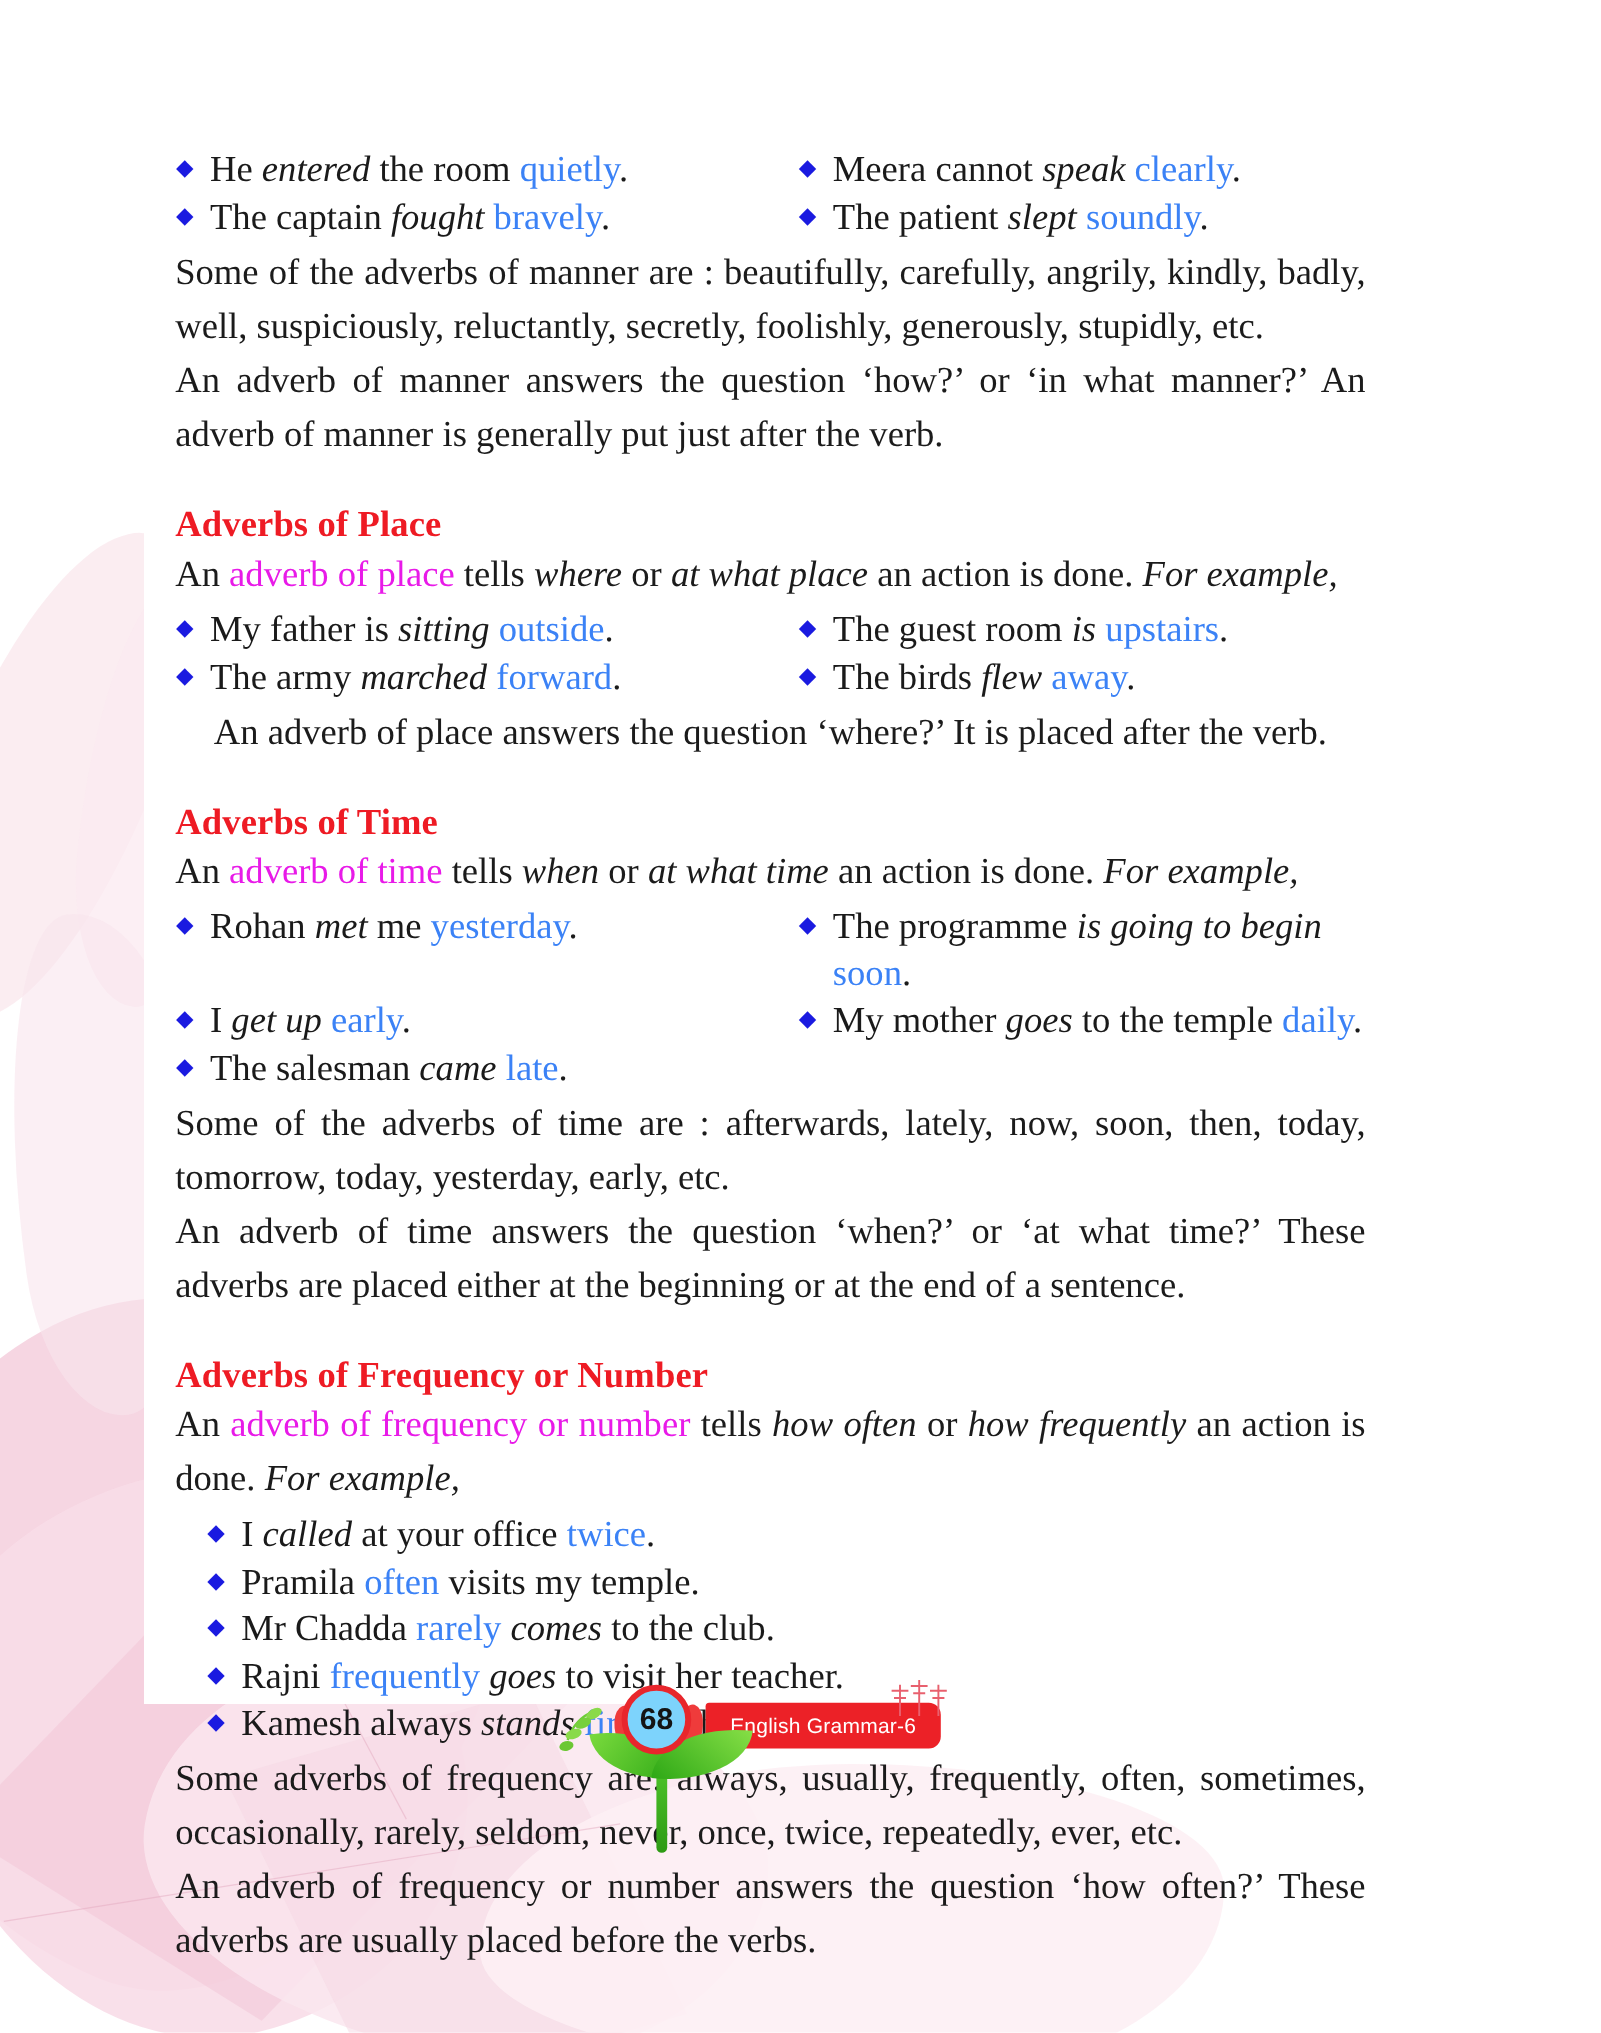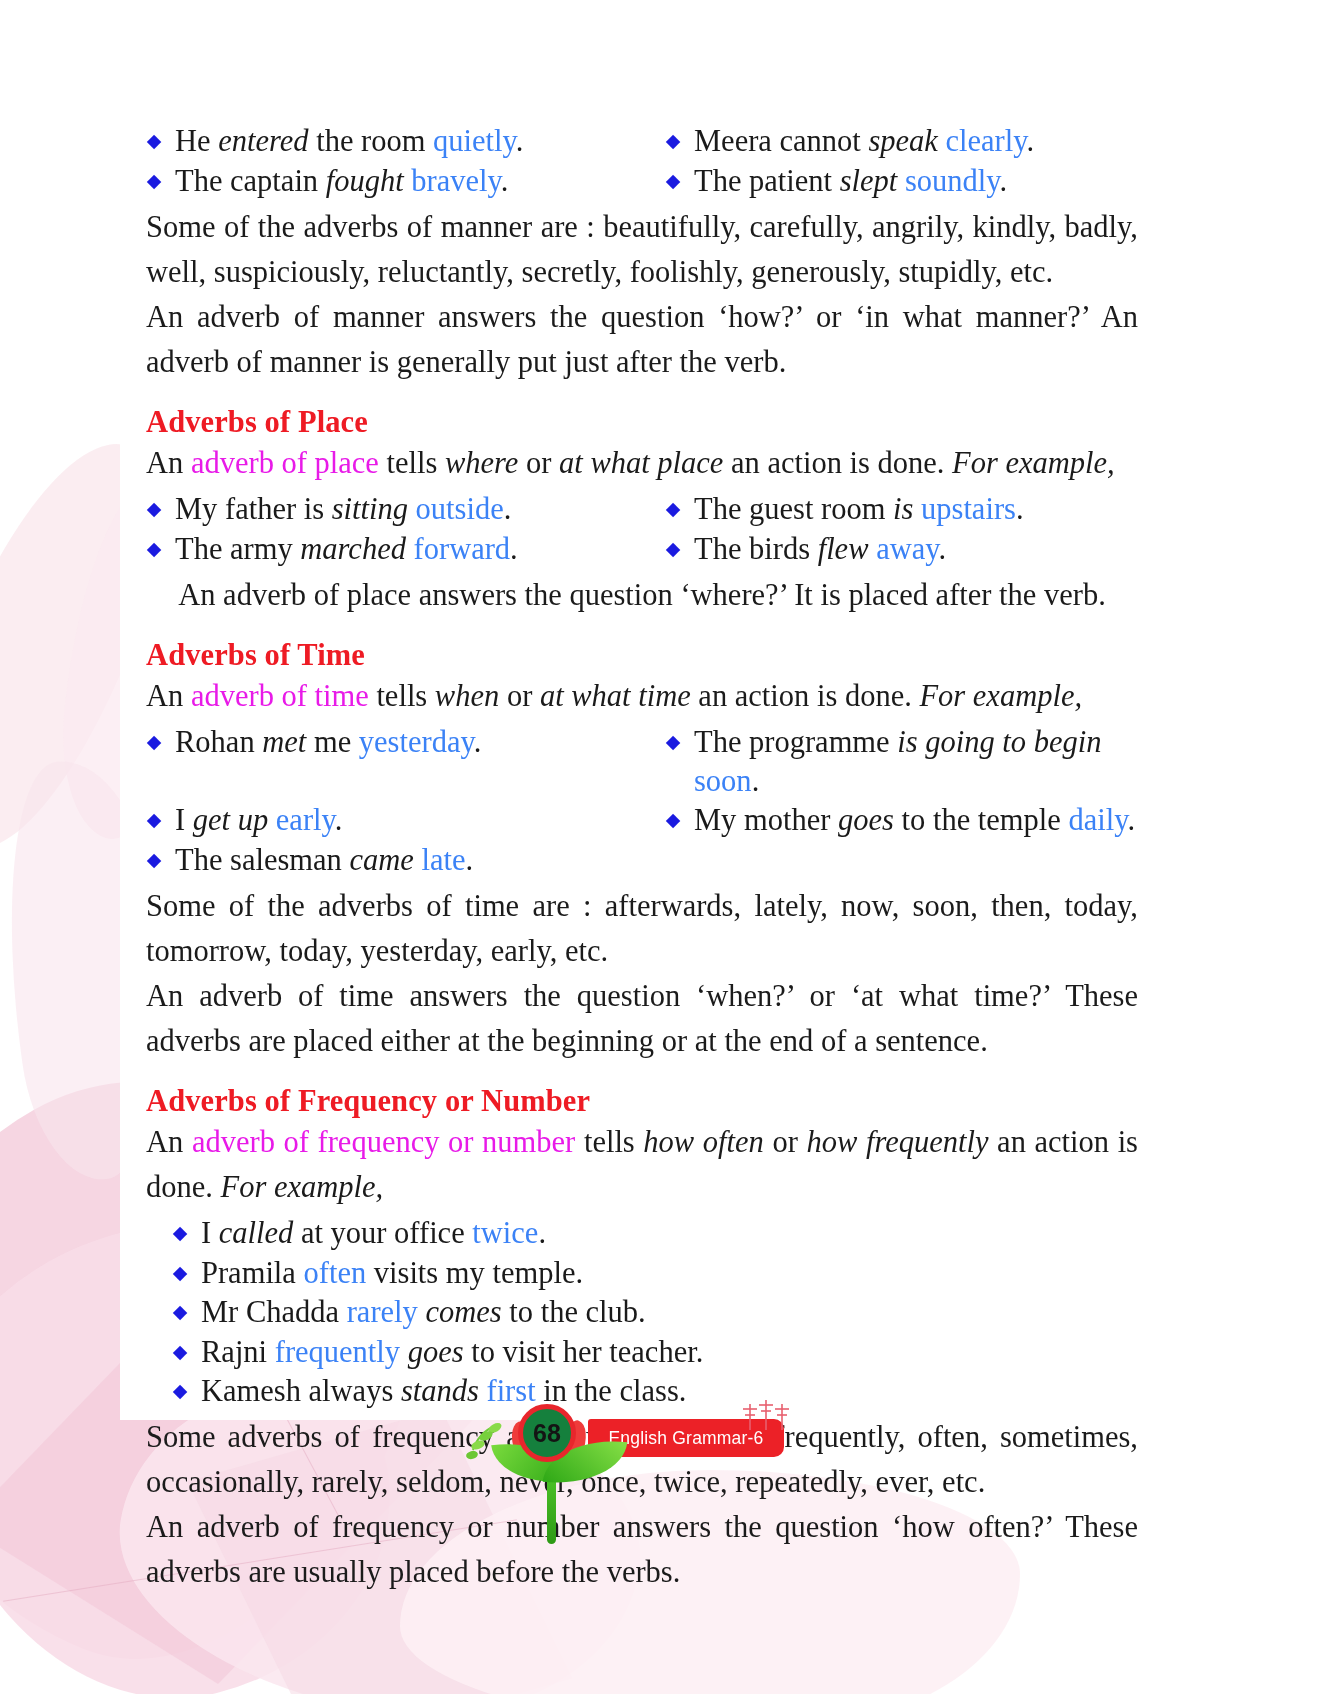--- a/index.html
+++ b/index.html
@@ -121,21 +121,21 @@
     margin: 0;
     color: #1b1b1b;
   }
   .para.last-left { text-align: center; }
 
   .heading {
     color: #ee1b24;
     font-weight: bold;
     font-size: 30.5px;
     line-height: 34px;
-    margin: 20px 0 2px 0;
+    margin: 35px 0 2px 0;
     letter-spacing: .1px;
   }
 
   .bullets {
     list-style: none;
     margin: 4px 0 4px 0;
     padding: 0;
   }
   .b-row { display: flex; }
   .b-col { display: flex; align-items: flex-start; }
@@ -182,21 +182,21 @@
     font-size: 17.5px;
     letter-spacing: .2px;
     white-space: nowrap;
   }
   .pagecircle-ring {
     position: absolute;
     left: 518px; top: 1404px;
     width: 58px; height: 58px;
     border: 5px solid #e8262c;
     border-radius: 50%;
-    background: #15803d;
+    background: #7dd3fc;
     box-sizing: border-box;
     display: flex;
     align-items: center;
     justify-content: center;
     z-index: 4;
   }
   .pagenum {
     font-family: "Liberation Sans", sans-serif;
     font-weight: bold;
     font-size: 25px;

